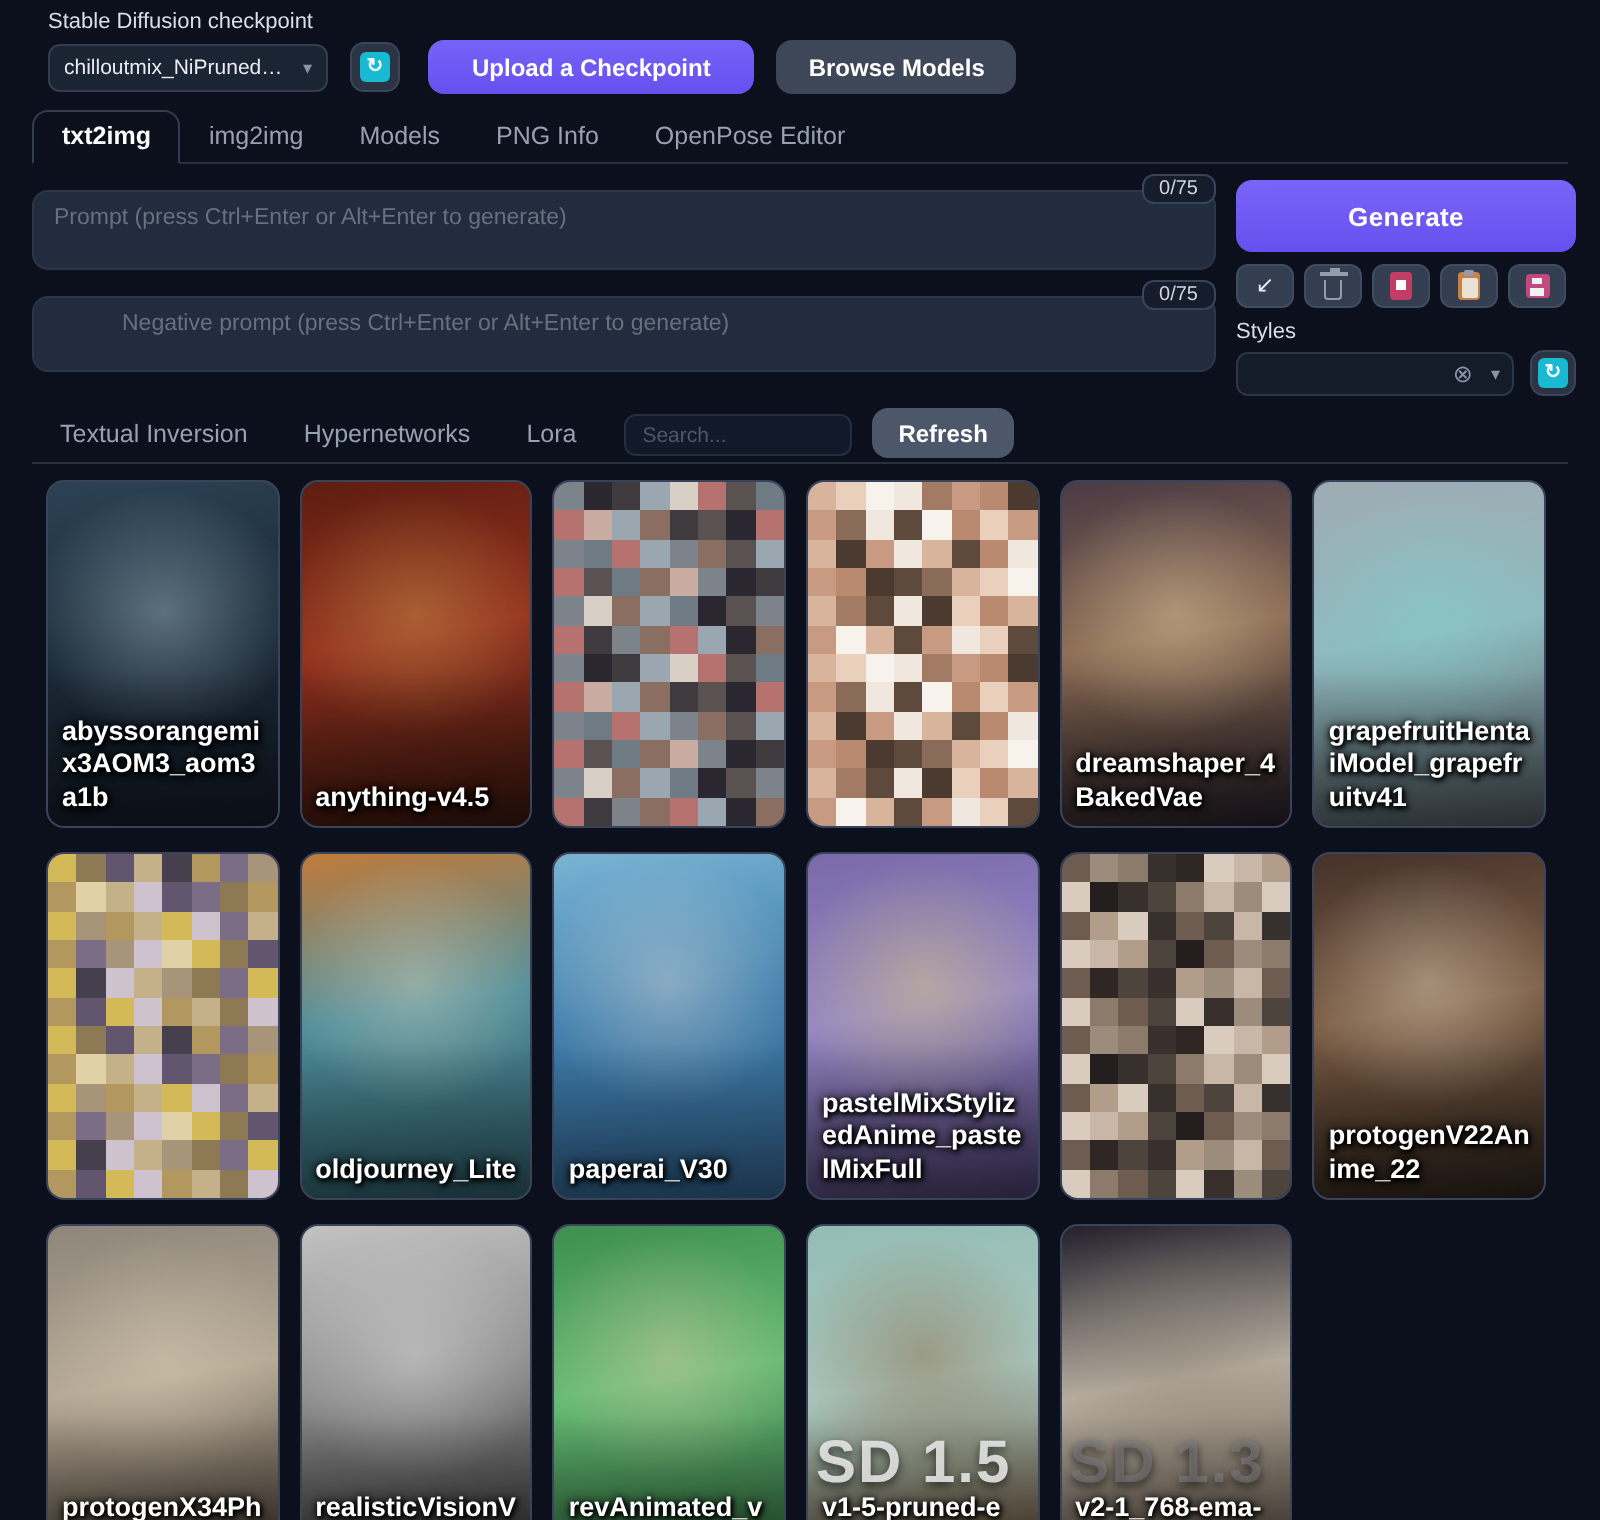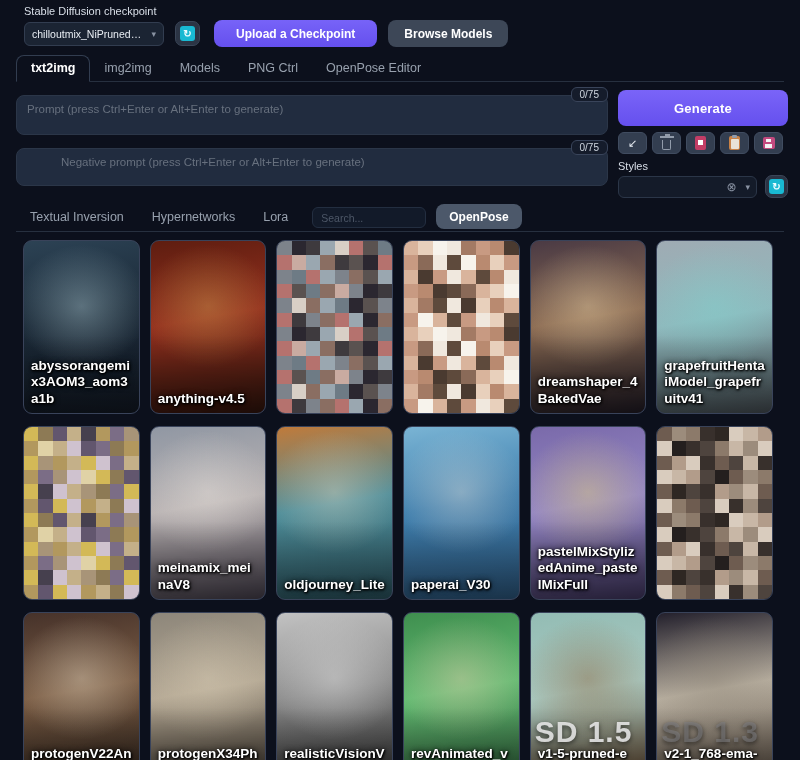--- a/index.html
+++ b/index.html
@@ -123,21 +123,21 @@
     </div>
     <button class="btn btn-primary">Upload a Checkpoint</button>
     <button class="btn btn-dark">Browse Models</button>
   </div>
 </div>
 
 <div class="tabs-row">
   <div class="tab active">txt2img</div>
   <div class="tab">img2img</div>
   <div class="tab">Models</div>
-  <div class="tab">PNG Ctrl</div>
+  <div class="tab">PNG Info</div>
   <div class="tab">OpenPose Editor</div>
 </div>
 
 <div class="top-area">
   <div class="col-left">
     <div class="ta-wrap">
       <span class="counter">0/75</span>
       <textarea class="ta-prompt" placeholder="Prompt (press Ctrl+Enter or Alt+Enter to generate)" style=""></textarea>
     </div>
     <div class="ta-wrap" style="margin-top:10px;">
@@ -175,21 +175,21 @@
       </div>
     </div>
   </div>
 </div>
 
 <div class="net-tabs">
   <div class="net-tab">Textual Inversion</div>
   <div class="net-tab">Hypernetworks</div>
   <div class="net-tab">Lora</div>
   <input class="net-search" placeholder="Search..." style="">
-  <button class="btn btn-refresh">OpenPose</button>
+  <button class="btn btn-refresh">Refresh</button>
 </div>
 
 <div class="grid">
   <div class="card" style="background: linear-gradient(rgba(0, 0, 0, 0) 55%, rgba(0, 0, 0, 0.45) 100%), radial-gradient(90% 55% at 50% 38%, rgba(185, 214, 222, 0.4) 0%, transparent 65%), linear-gradient(170deg, rgb(44, 66, 84) 0%, rgb(27, 42, 56) 45%, rgb(19, 26, 38) 100%);">
       <div class="sd-overlay"></div>
       <div class="card-label">abyssorangemix3AOM3_aom3a1b</div>
     </div>
   <div class="card" style="background: linear-gradient(rgba(0, 0, 0, 0) 55%, rgba(0, 0, 0, 0.45) 100%), radial-gradient(90% 55% at 50% 38%, rgba(211, 166, 85, 0.4) 0%, transparent 65%), linear-gradient(170deg, rgb(94, 29, 16) 0%, rgb(147, 48, 30) 45%, rgb(51, 21, 13) 100%);">
       <div class="sd-overlay"></div>
       <div class="card-label">anything-v4.5</div>
@@ -501,24 +501,20 @@
         <div style="background: rgb(211, 185, 87);"></div>
         <div style="background: rgb(207, 194, 207);"></div>
         <div style="background: rgb(178, 152, 94);"></div>
         <div style="background: rgb(196, 176, 137);"></div>
         <div style="background: rgb(141, 122, 85);"></div>
         <div style="background: rgb(207, 194, 207);"></div>
       </div>
       <div class="sd-overlay"></div>
       <div class="card-label"></div>
     </div>
-  <div class="card" style="background: linear-gradient(rgba(0, 0, 0, 0) 55%, rgba(0, 0, 0, 0.45) 100%), radial-gradient(90% 55% at 50% 38%, rgba(239, 233, 226, 0.4) 0%, transparent 65%), linear-gradient(170deg, rgb(144, 151, 163) 0%, rgb(185, 179, 179) 45%, rgb(74, 67, 80) 100%);">
-      <div class="sd-overlay"></div>
-      <div class="card-label">meinamix_meinaV8</div>
-    </div>
   <div class="card" style="background: linear-gradient(rgba(0, 0, 0, 0) 55%, rgba(0, 0, 0, 0.45) 100%), radial-gradient(90% 55% at 50% 38%, rgba(233, 223, 201, 0.4) 0%, transparent 65%), linear-gradient(170deg, rgb(192, 122, 58) 0%, rgb(78, 141, 153) 45%, rgb(45, 88, 100) 100%);">
       <div class="sd-overlay"></div>
       <div class="card-label">oldjourney_Lite</div>
     </div>
   <div class="card" style="background: linear-gradient(rgba(0, 0, 0, 0) 55%, rgba(0, 0, 0, 0.45) 100%), radial-gradient(90% 55% at 50% 38%, rgba(236, 228, 218, 0.4) 0%, transparent 65%), linear-gradient(170deg, rgb(122, 180, 212) 0%, rgb(63, 127, 174) 45%, rgb(47, 93, 134) 100%);">
       <div class="sd-overlay"></div>
       <div class="card-label">paperai_V30</div>
     </div>
   <div class="card" style="background: linear-gradient(rgba(0, 0, 0, 0) 55%, rgba(0, 0, 0, 0.45) 100%), radial-gradient(90% 55% at 50% 38%, rgba(234, 217, 116, 0.4) 0%, transparent 65%), linear-gradient(170deg, rgb(122, 106, 170) 0%, rgb(148, 134, 196) 45%, rgb(69, 58, 102) 100%);">
       <div class="sd-overlay"></div>

